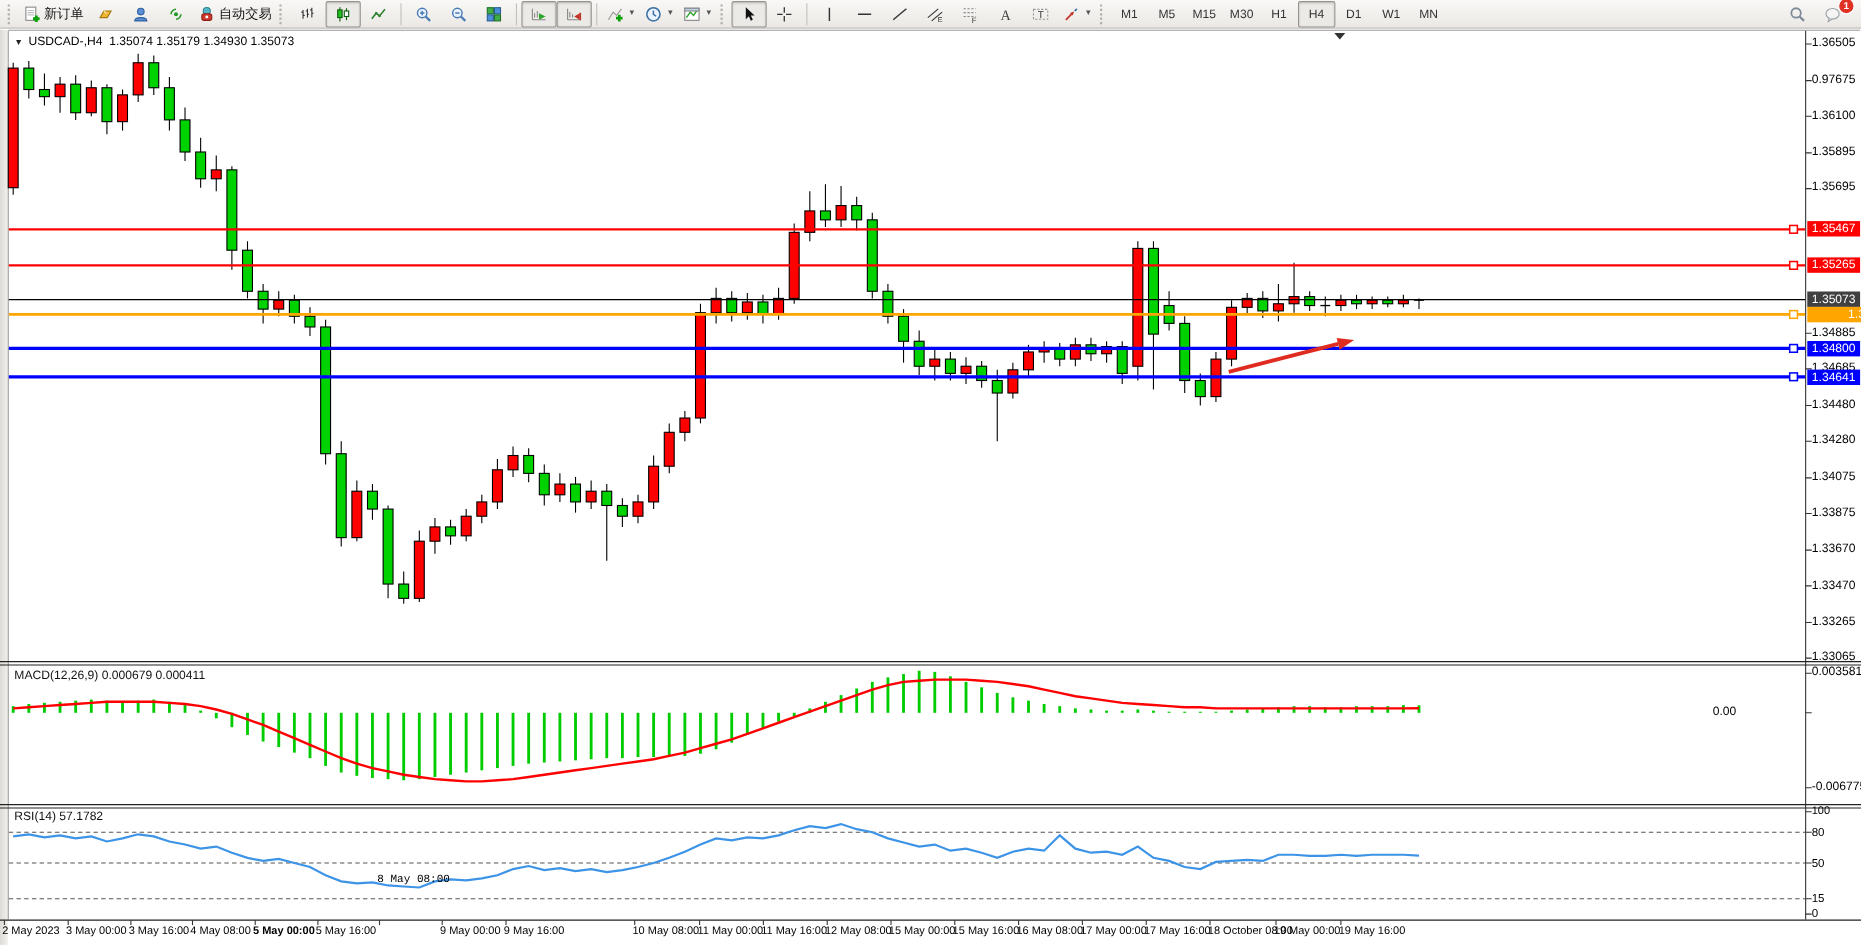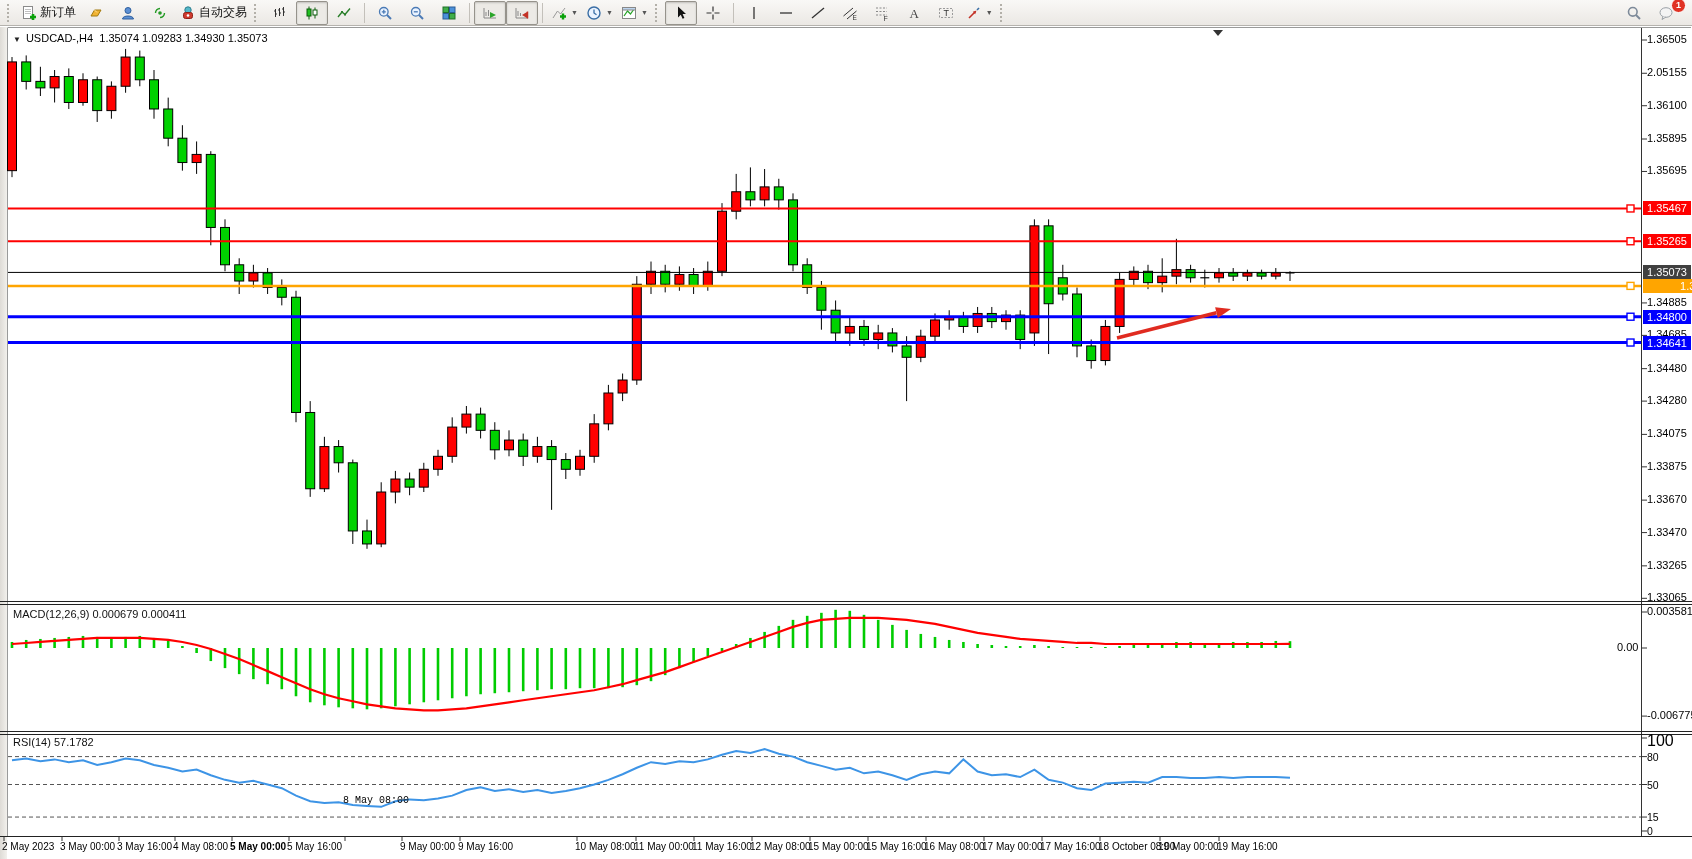--- a/index.html
+++ b/index.html
@@ -224,20 +224,31 @@
     <svg viewBox="0 0 16 16">
         <line x1="3" y1="13" x2="9" y2="7" stroke="#c33227" stroke-width="1.6"></line>
         <polygon points="10.5,5.5 6.8,6.8 9.2,9.2" fill="#c33227"></polygon>
         <line x1="13" y1="3" x2="11" y2="5" stroke="#3a6ea5" stroke-width="1.6"></line>
       </svg>
     <span class="caret">▼</span>
   </div>
 
   <div class="grip"></div>
 
+  <div id="tf-group" style="display: flex;">
+      <div class="tbtn tf">M1</div>
+      <div class="tbtn tf">M5</div>
+      <div class="tbtn tf">M15</div>
+      <div class="tbtn tf">M30</div>
+      <div class="tbtn tf">H1</div>
+      <div class="tbtn tf pressed">H4</div>
+      <div class="tbtn tf">D1</div>
+      <div class="tbtn tf">W1</div>
+      <div class="tbtn tf">MN</div>
+    </div>
 
   <div id="tb-right">
     <div class="tbtn">
       <svg viewBox="0 0 16 16">
           <circle cx="6.8" cy="6.8" r="4.3" fill="none" stroke="#7d8a99" stroke-width="1.6"></circle>
           <line x1="10" y1="10" x2="14" y2="14" stroke="#7d8a99" stroke-width="2"></line>
         </svg>
     </div>
     <div class="tbtn" style="position:relative;margin-right:6px;">
       <svg viewBox="0 0 16 16">
@@ -609,44 +620,44 @@
       <line x1="984" y1="836.5" x2="984" y2="841" stroke="#333"></line>
       <line x1="1042" y1="836.5" x2="1042" y2="841" stroke="#333"></line>
       <line x1="1100" y1="836.5" x2="1100" y2="841" stroke="#333"></line>
       <line x1="1160" y1="836.5" x2="1160" y2="841" stroke="#333"></line>
       <line x1="1219" y1="836.5" x2="1219" y2="841" stroke="#333"></line>
     </g>
   </svg>
 
 <div id="labels">
     <div class="ptick" style="left: 1647px; top: 33px;">1.36505</div>
-    <div class="ptick" style="left: 1647px; top: 66.2715px;">2.05155</div>
+    <div class="ptick" style="left: 1647px; top: 66.2715px;">0.97675</div>
     <div class="ptick" style="left: 1647px; top: 98.7315px;">1.36100</div>
     <div class="ptick" style="left: 1647px; top: 132.003px;">1.35895</div>
     <div class="ptick" style="left: 1647px; top: 164.463px;">1.35695</div>
     <div class="ptick" style="left: 1647px; top: 295.926px;">1.34885</div>
     <div class="ptick" style="left: 1647px; top: 328.386px;">1.34685</div>
     <div class="ptick" style="left: 1647px; top: 361.658px;">1.34480</div>
     <div class="ptick" style="left: 1647px; top: 394.118px;">1.34280</div>
     <div class="ptick" style="left: 1647px; top: 427.389px;">1.34075</div>
     <div class="ptick" style="left: 1647px; top: 459.849px;">1.33875</div>
     <div class="ptick" style="left: 1647px; top: 493.12px;">1.33670</div>
     <div class="ptick" style="left: 1647px; top: 525.581px;">1.33470</div>
     <div class="ptick" style="left: 1647px; top: 558.852px;">1.33265</div>
     <div class="ptick" style="left: 1647px; top: 591.312px;">1.33065</div>
     <div class="pbadge" style="top: 201.467px; background: rgb(255, 0, 0);">1.35467</div>
     <div class="pbadge" style="top: 234.252px; background: rgb(255, 0, 0);">1.35265</div>
     <div class="pbadge" style="top: 265.414px; background: #404040;">1.35073</div>
     <div class="pbadge" style="top: 278.884px; background: rgb(255, 165, 0); padding-left: 33px;">1.34990</div>
     <div class="pbadge" style="top: 309.721px; background: rgb(0, 0, 255);">1.34800</div>
     <div class="pbadge" style="top: 335.527px; background: rgb(0, 0, 255);">1.34641</div>
     <div class="ptick" style="left: 1647px; top: 605px;">0.003581</div>
-    <div class="ptick" style="left: 1617px; top: 641px;">0.00</div>
+    <div class="ptick" style="left: 1557px; top: 641px;">0.00</div>
     <div class="ptick" style="left: 1647px; top: 709.109px;">-0.006775</div>
-    <div class="ptick" style="left: 1647px; top: 732px; font-size: 16px;">100</div>
+    <div class="ptick" style="left: 1647px; top: 732px; font-size: 10px;">100</div>
     <div class="ptick" style="left: 1647px; top: 750.6px; font-size: 10.5px;">80</div>
     <div class="ptick" style="left: 1647px; top: 778.5px; font-size: 10.5px;">50</div>
     <div class="ptick" style="left: 1647px; top: 811.05px; font-size: 10.5px;">15</div>
     <div class="ptick" style="left: 1647px; top: 825px; font-size: 10.5px;">0</div>
     <div class="dlabel" style="left: 2px; top: 841px;">2 May 2023</div>
     <div class="dlabel" style="left: 60px; top: 841px;">3 May 00:00</div>
     <div class="dlabel" style="left: 117px; top: 841px;">3 May 16:00</div>
     <div class="dlabel" style="left: 173px; top: 841px;">4 May 08:00</div>
     <div class="dlabel" style="left: 230px; top: 841px; font-weight: bold;">5 May 00:00</div>
     <div class="dlabel" style="left: 287px; top: 841px;">5 May 16:00</div>
@@ -661,20 +672,20 @@
     <div class="dlabel" style="left: 866px; top: 841px;">15 May 16:00</div>
     <div class="dlabel" style="left: 924px; top: 841px;">16 May 08:00</div>
     <div class="dlabel" style="left: 982px; top: 841px;">17 May 00:00</div>
     <div class="dlabel" style="left: 1040px; top: 841px;">17 May 16:00</div>
     <div class="dlabel" style="left: 1098px; top: 841px;">18 October 08:00</div>
     <div class="dlabel" style="left: 1158px; top: 841px;">19 May 00:00</div>
     <div class="dlabel" style="left: 1217px; top: 841px;">19 May 16:00</div>
   </div>
 
 <div id="chart-title">
-  <span class="tri">▼</span><span>USDCAD-,H4</span>&nbsp;&nbsp;<span>1.35074 1.09283 1.34930 1.35073</span>
+  <span class="tri">▼</span><span>USDCAD-,H4</span>&nbsp;&nbsp;<span>1.35074 1.35179 1.34930 1.35073</span>
 </div>
 <div id="macd-title">
   <span>MACD(12,26,9)</span>&nbsp;<span>0.000679 0.000411</span>
 </div>
 <div id="rsi-title">
   <span>RSI(14)</span>&nbsp;<span>57.1782</span>
 </div>
 
 </body></html>

